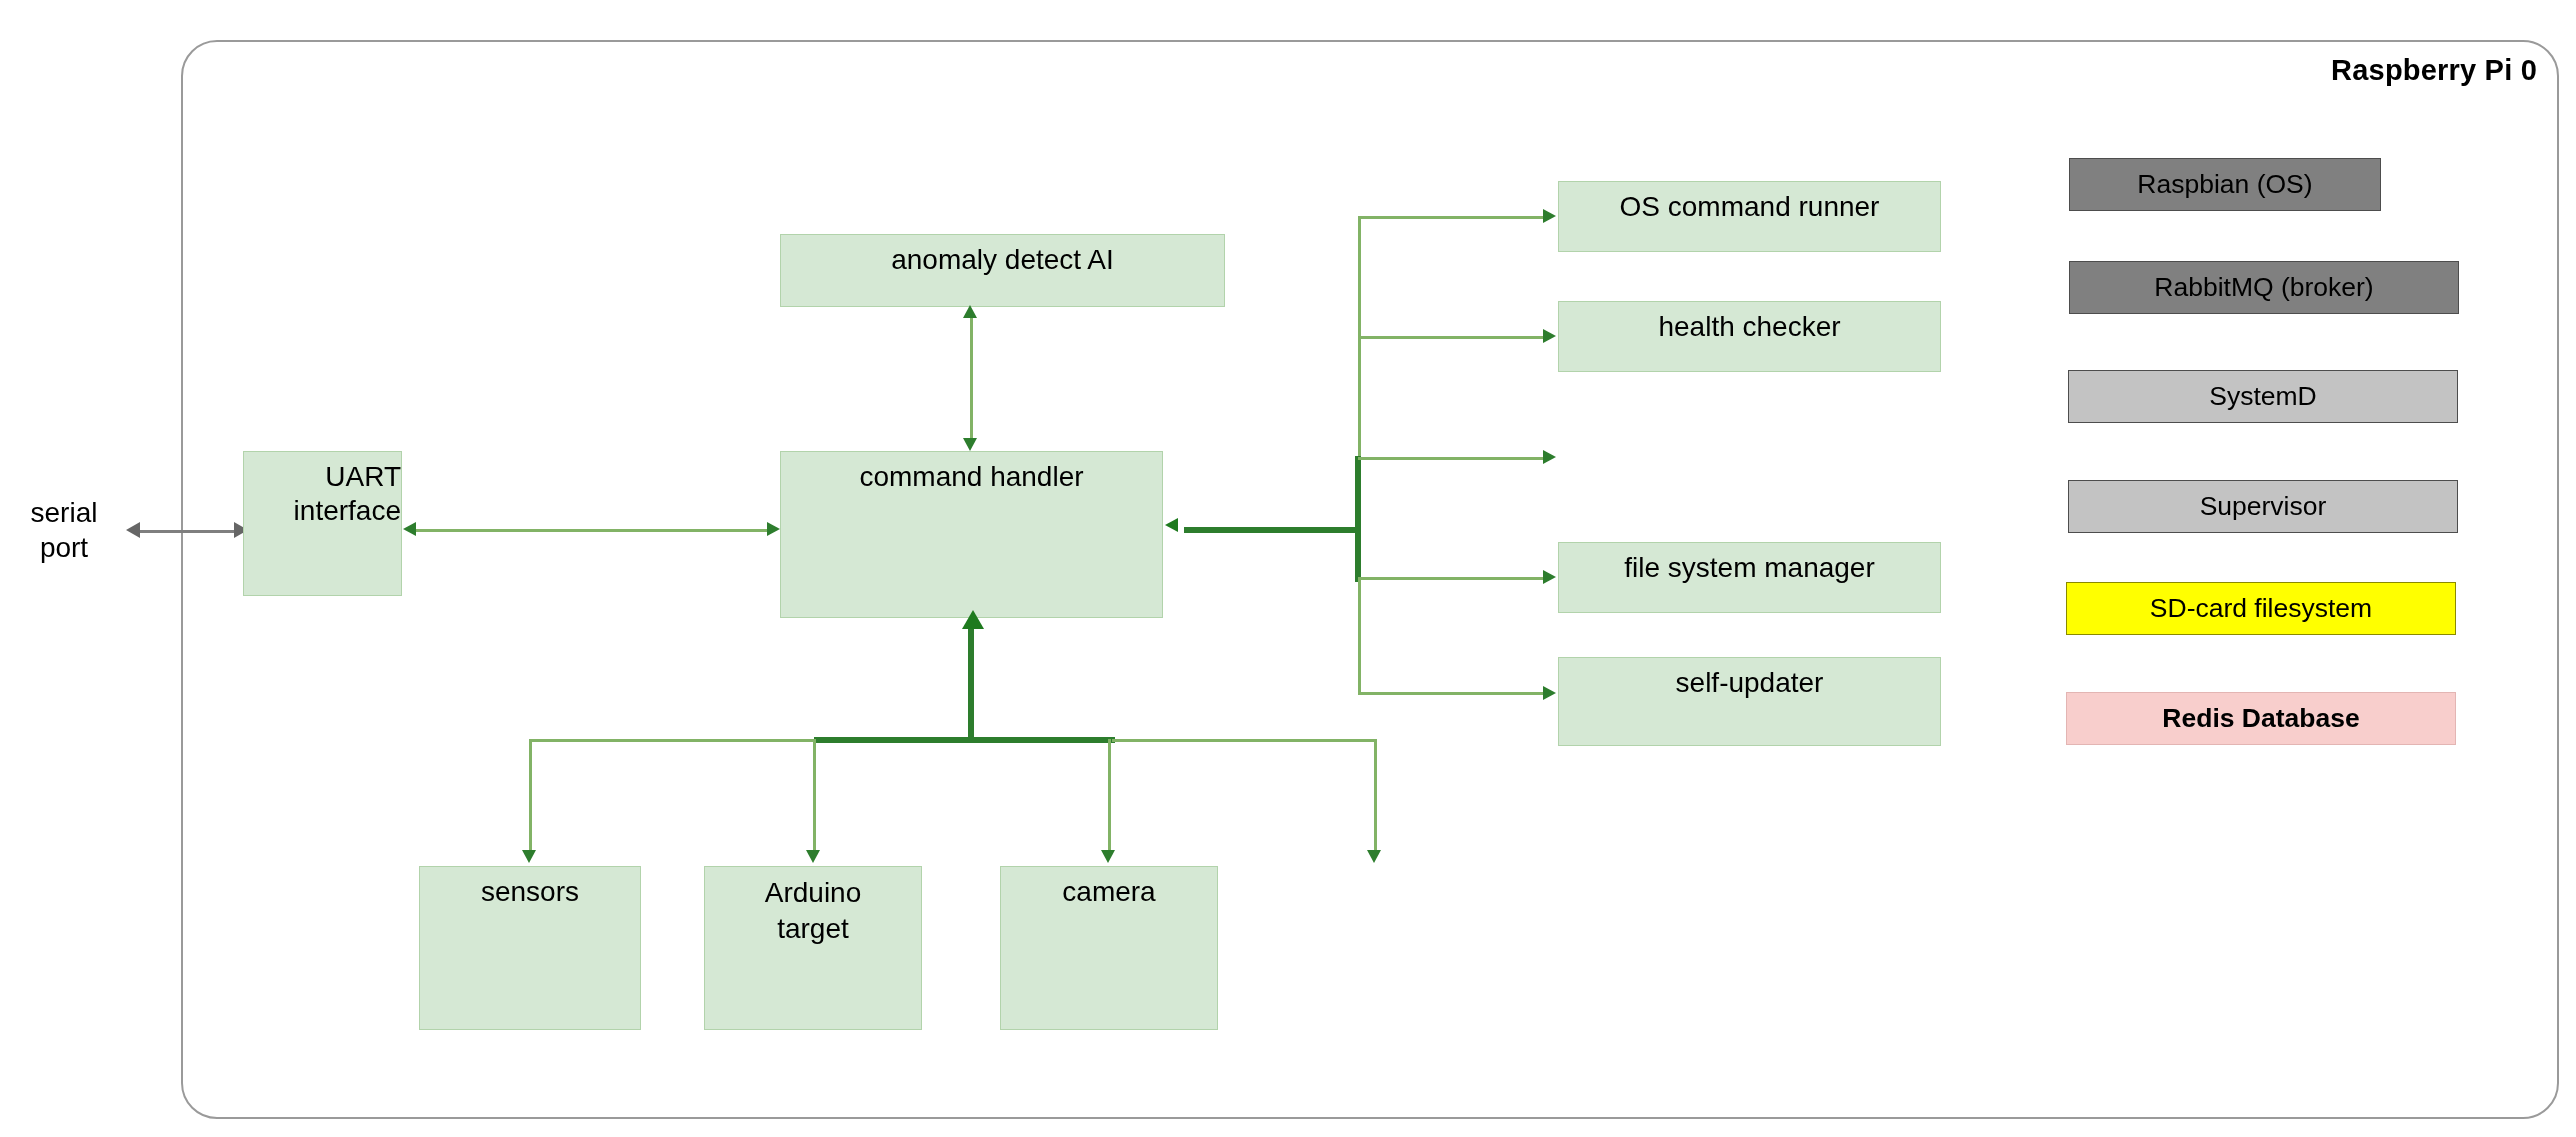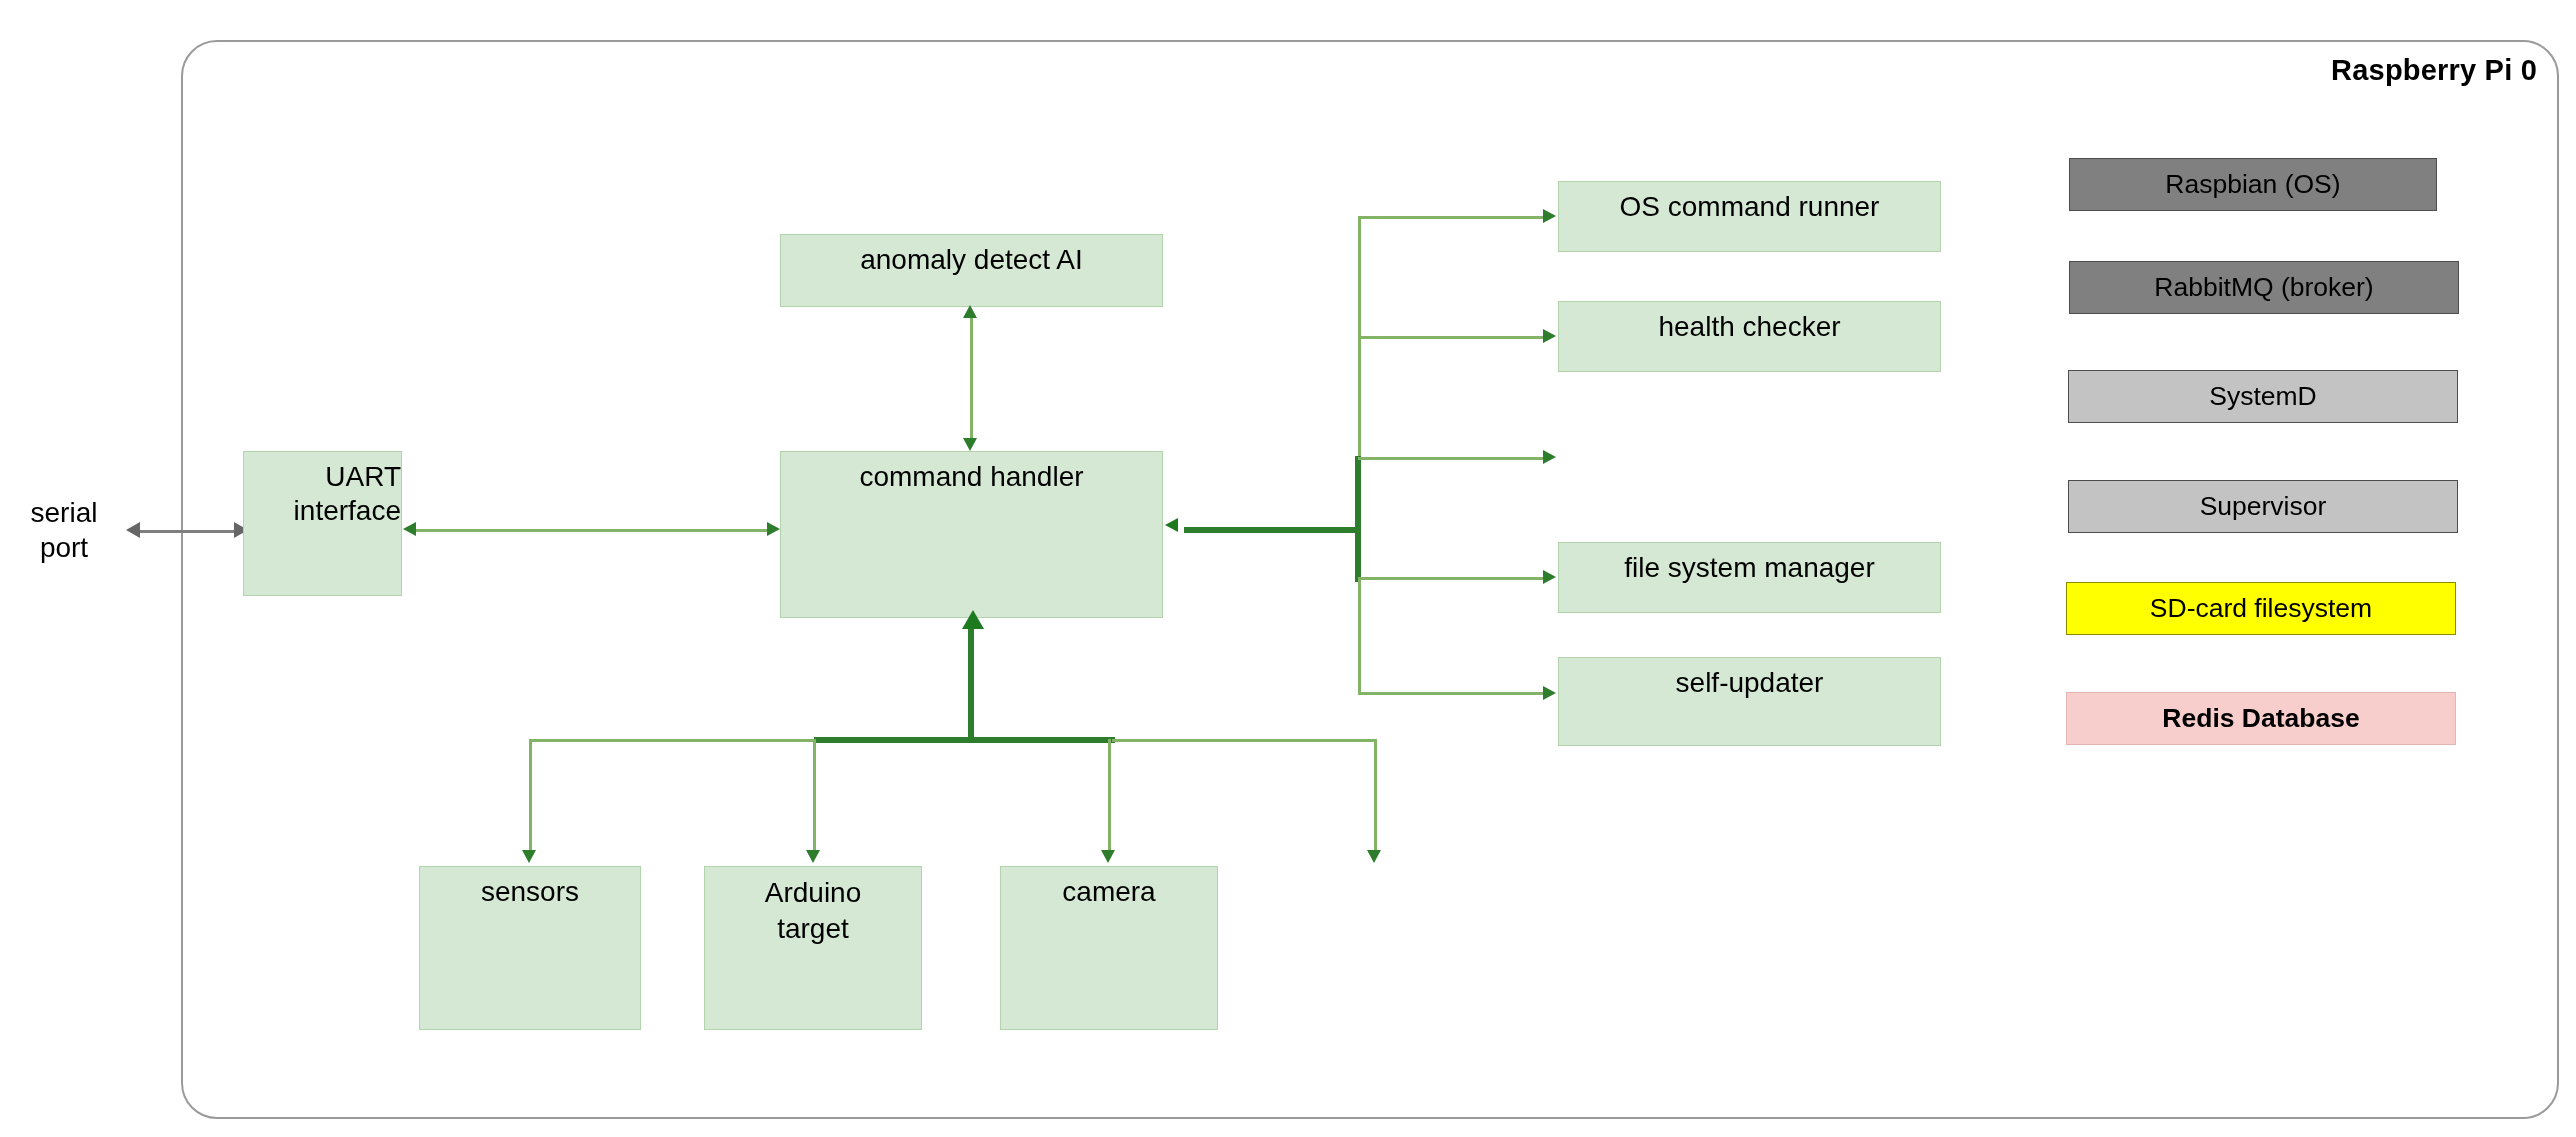--- a/index.html
+++ b/index.html
@@ -119,21 +119,21 @@
   </div>
 
   <div class="ln gray" style="left:137px; top:522px; width:108px; height:2.6px;"></div>
   <div class="arrow gray left" style="left:126px; top:514px;"></div>
   <div class="arrow gray right" style="left:234px; top:514px;"></div>
 
   <div class="gbox" style="left:243px; top:443px; width:159px; height:145px;text-align:right;">UART interface</div>
 
   <div class="gbox" style="left:780px; top:443px; width:383px; height:167px;">command handler</div>
 
-  <div class="gbox" style="left:780px; top:226px; width:383px; height:73px;">anomaly detect AI</div>
+  <div class="gbox" style="left:780px; top:226px; width:445px; height:73px;">anomaly detect AI</div>
 
   <div class="gbox" style="left:1558px; top:173px; width:383px; height:71px;">OS command runner</div>
   <div class="gbox" style="left:1558px; top:293px; width:383px; height:71px;">health checker</div>
   <div class="gbox" style="left:1558px; top:534px; width:383px; height:71px;">file system manager</div>
   <div class="gbox" style="left:1558px; top:649px; width:383px; height:89px;">self-updater</div>
 
   <div class="gbox" style="left:419px; top:858px; width:222px; height:164px;">sensors</div>
 
   <div class="gbox two-line" style="left:704px; top:858px; width:218px; height:164px;">
     <div>Arduino</div>
@@ -187,21 +187,21 @@
 
   <div class="ln" style="left:813px; top:731px; width:2.6px; height:114px;"></div>
   <div class="arrow down" style="left:806px; top:842px;"></div>
 
   <div class="ln" style="left:1108px; top:731px; width:2.6px; height:114px;"></div>
   <div class="arrow down" style="left:1101px; top:842px;"></div>
 
   <div class="ln" style="left:1374px; top:731px; width:2.6px; height:114px;"></div>
   <div class="arrow down" style="left:1367px; top:842px;"></div>
 
-  <div class="lbox dark" style="left:2069px; top:150px; width:368px; height:53px;">Raspbian (OS)</div>
+  <div class="lbox dark" style="left:2069px; top:150px; width:312px; height:53px;">Raspbian (OS)</div>
   <div class="lbox dark" style="left:2069px; top:253px; width:390px; height:53px;">RabbitMQ (broker)</div>
   <div class="lbox light" style="left:2068px; top:362px; width:390px; height:53px;">SystemD</div>
   <div class="lbox light" style="left:2068px; top:472px; width:390px; height:53px;">Supervisor</div>
   <div class="lbox yellow" style="left:2066px; top:574px; width:390px; height:53px;">SD-card filesystem</div>
   <div class="lbox pink" style="left:2066px; top:684px; width:390px; height:53px;">Redis Database</div>
 
 </div>
 
 
 </body></html>

